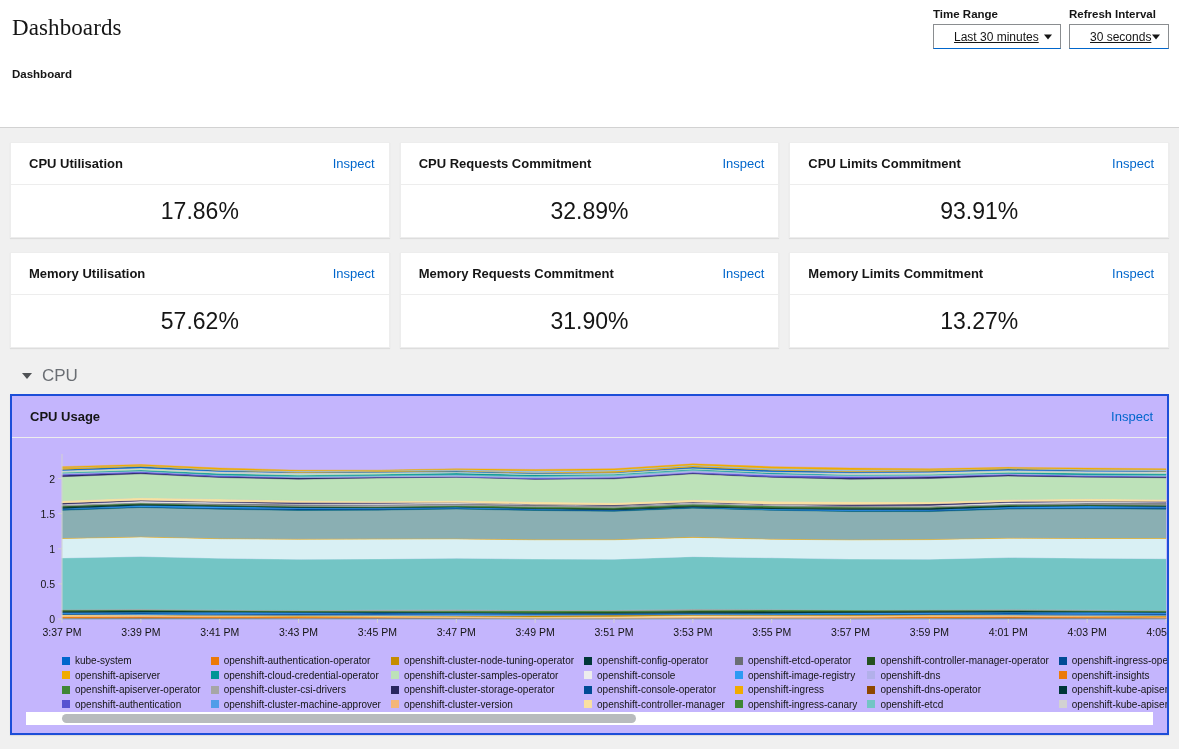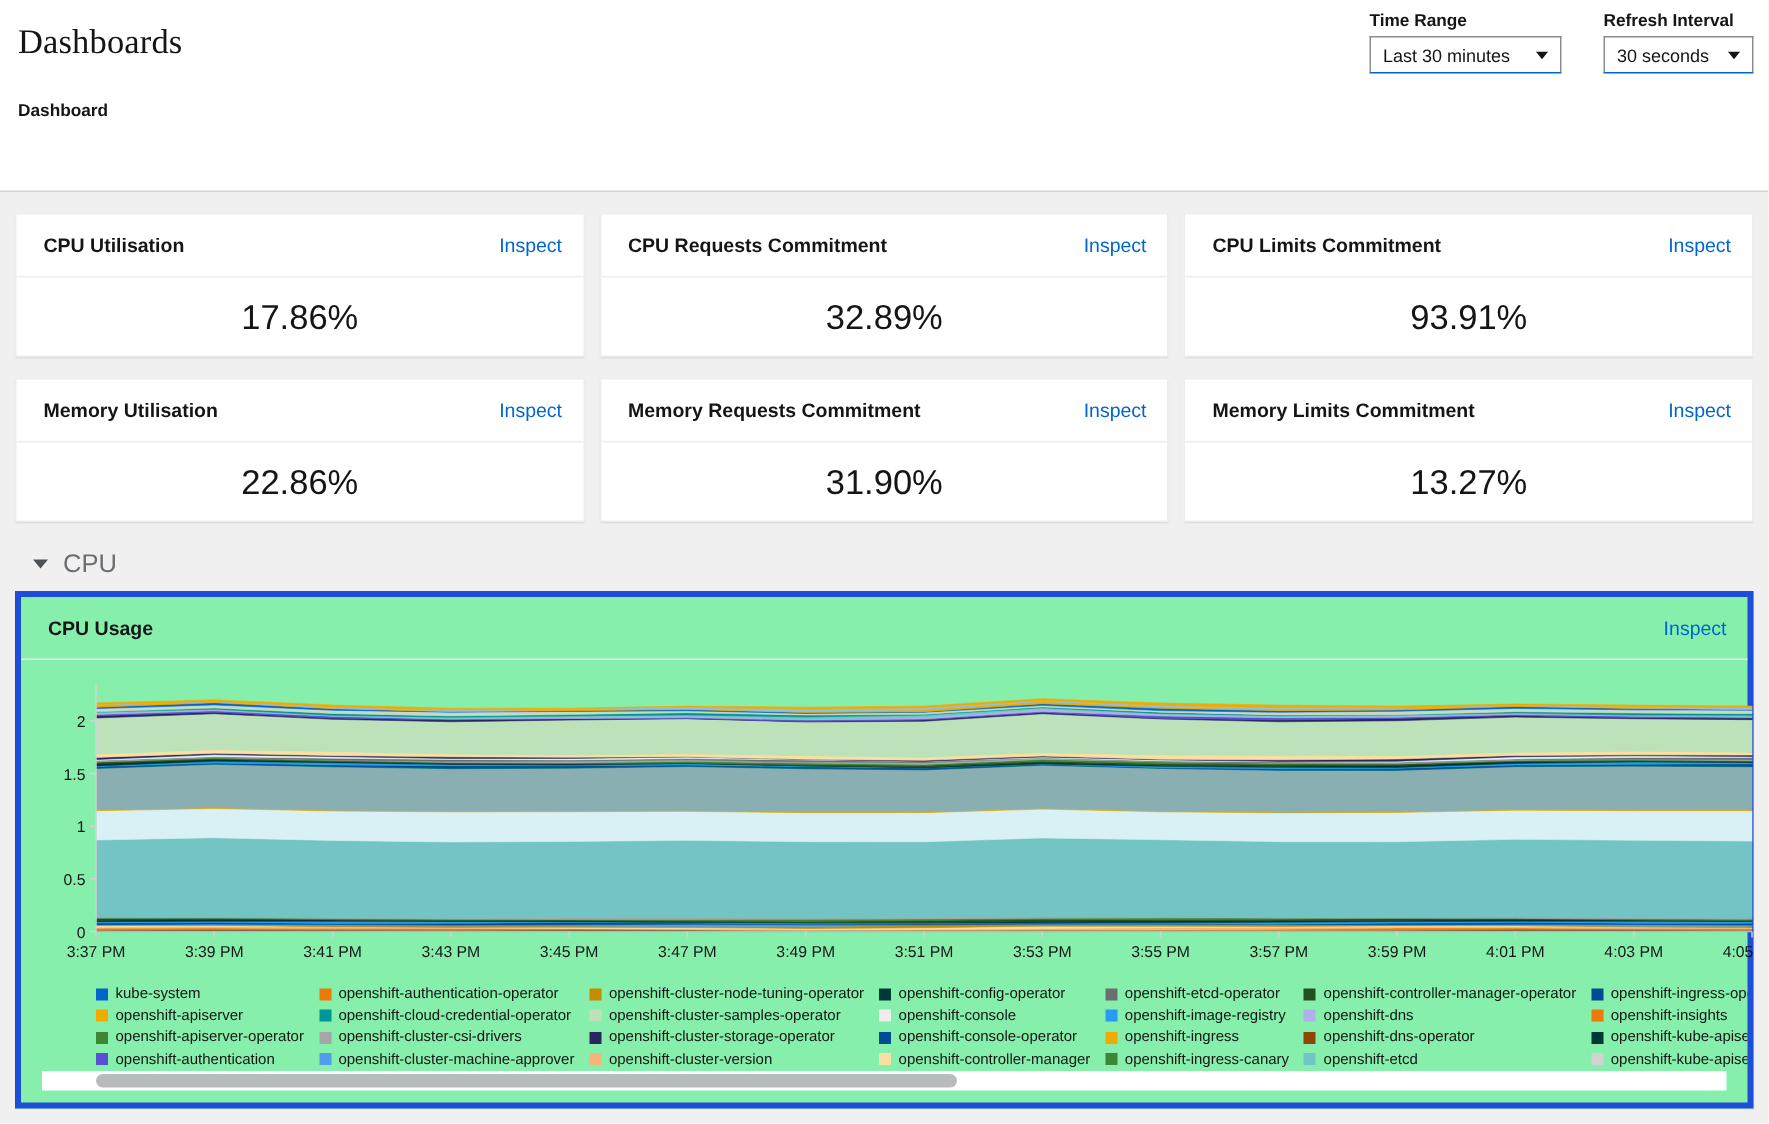--- a/index.html
+++ b/index.html
@@ -44,44 +44,45 @@
     margin-bottom: 4px;
   }
   .select-box {
     position: relative;
     border: 1px solid #8a8d90;
     border-bottom: 1px solid #06c;
     background: #fff;
     height: 25px;
     display: flex;
     align-items: center;
-    padding: 0 26px 0 8px;
+    padding: 0 26px 0 20px;
     font-size: 12px;
     color: #151515;
     cursor: pointer;
     white-space: nowrap;
+    text-decoration: underline;
   }
   .select-box .caret {
     position: absolute;
     right: 8px;
     top: 50%;
     transform: translateY(-50%);
     width: 0; height: 0;
     border-left: 4.5px solid transparent;
     border-right: 4.5px solid transparent;
     border-top: 5px solid #151515;
   }
   #dashboard-select { width: 255px; }
 
   .top-right-controls {
     position: absolute;
     right: 10px;
     top: 8px;
     display: flex;
-    gap: 28px;
+    gap: 8px;
   }
   .control-group { display: flex; flex-direction: column; }
   #time-range-select { width: 128px; }
   #refresh-interval-select { width: 100px; }
 
   
   .body-area {
     padding: 0 10px;
     background: #f0f0f0;
   }
@@ -142,22 +143,22 @@
     border-top: 6px solid #4f5255;
   }
   .section-title {
     font-size: 17px;
     font-weight: 400;
     color: #6a6e73;
   }
 
   
   .chart-panel {
-    background: #86efac;
-    border: 4px solid #1d4ed8;
+    background: #c4b5fd;
+    border: 2px solid #1d4ed8;
     box-shadow: 0 1px 1px rgba(3,3,3,.08);
     margin: 0 0 0 0;
     position: relative;
   }
   .chart-head {
     display: flex;
     align-items: center;
     justify-content: space-between;
     padding: 13px 14px 13px 18px;
     border-bottom: 1px solid #ededed;
@@ -283,21 +284,21 @@
           </div>
         </div>
       </div>
     <div class="card-row" id="stat-row-2">
         <div class="stat-card">
           <div class="card-head">
             <span class="card-title">Memory Utilisation</span>
             <a class="inspect-link">Inspect</a>
           </div>
           <div class="card-body">
-            <span class="stat-value">22.86%</span>
+            <span class="stat-value">57.62%</span>
           </div>
         </div>
         <div class="stat-card">
           <div class="card-head">
             <span class="card-title">Memory Requests Commitment</span>
             <a class="inspect-link">Inspect</a>
           </div>
           <div class="card-body">
             <span class="stat-value">31.90%</span>
           </div>

